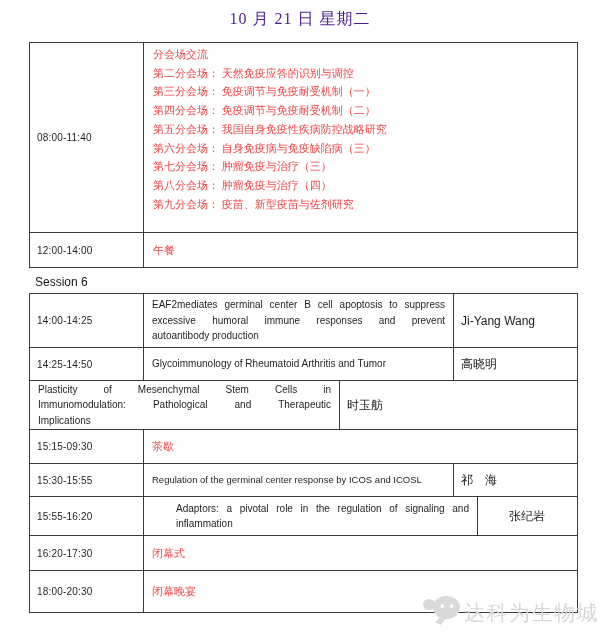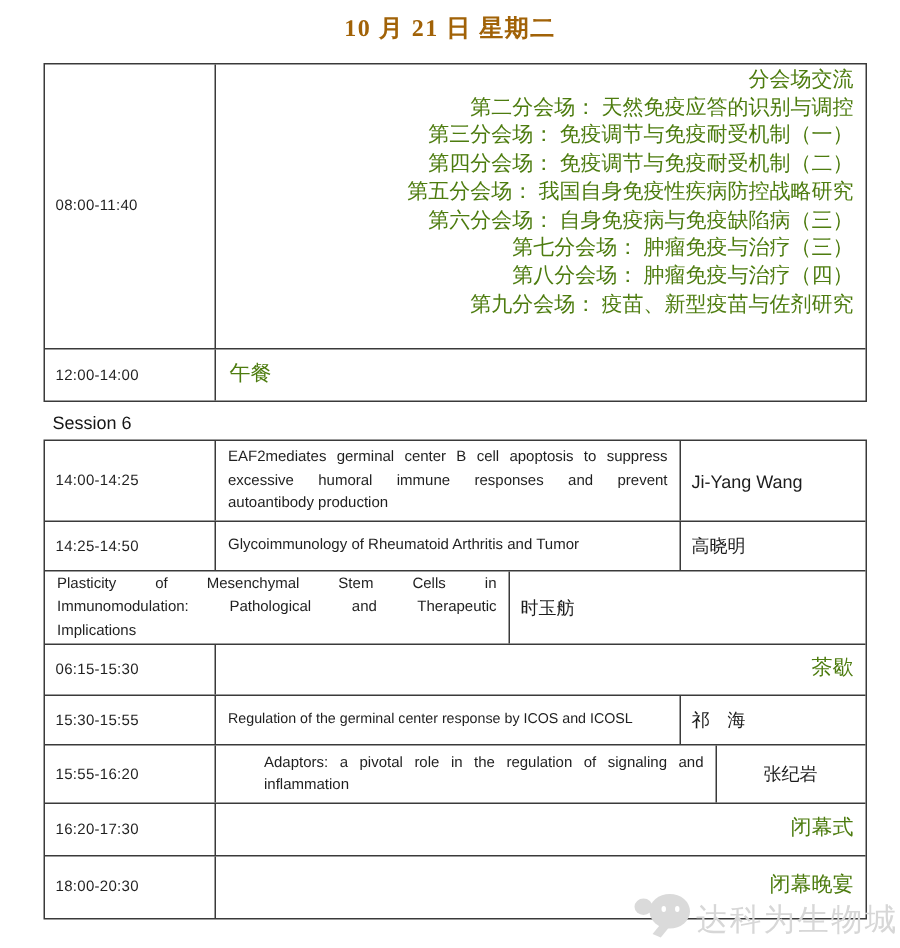--- a/index.html
+++ b/index.html
@@ -3,41 +3,41 @@
 <meta charset="utf-8">
 <style>
   html,body { margin:0; padding:0; background:#ffffff; }
   .page {
     position:relative; width:600px; height:632px; background:#ffffff;
     font-family:"Liberation Sans", sans-serif; color:#1a1a1a; overflow:hidden;
   }
   .doc-title {
     position:absolute; top:9px; left:0; width:600px; text-align:center;
     font-family:"Liberation Serif","DejaVu Serif",serif;
-    font-weight:bold; font-size:16px; letter-spacing:1px; color:#a16207;
+    font-weight:normal; font-size:16px; letter-spacing:1px; color:#4c1d95;
   }
   .tbl {
     position:absolute; left:29px; width:549px; box-sizing:border-box;
     border:1px solid #3a3a3a; background:#fff;
   }
   .tbl1 { top:42px; height:226px; }
   .tbl2 { top:293px; height:320px; }
   .trow { display:flex; box-sizing:border-box; border-bottom:1px solid #3a3a3a; }
   .trow:last-child { border-bottom:none; }
   .cell { box-sizing:border-box; }
   .cell.time {
     width:114px; flex:0 0 114px; border-right:1px solid #3a3a3a;
     display:flex; align-items:center; padding:0 4px 0 7px;
     font-size:10px; letter-spacing:0.2px; color:#1f1f1f;
   }
   .cell.main { flex:1 1 auto; padding:2px 8px 0 9px; }
   .cell.main.vc { display:flex; align-items:center; padding-top:0; }
   .cnline {
     font-family:"Liberation Serif","DejaVu Serif",serif;
-    font-size:14px; line-height:18.7px; white-space:nowrap; color:#4d7c0f;text-align:right;
+    font-size:11px; line-height:18.7px; white-space:nowrap; color:#ef4444;
   }
   .cell.title {
     width:310px; flex:0 0 310px; border-right:1px solid #3a3a3a;
     padding:3px 8px; display:flex; flex-direction:column; justify-content:center;
   }
   .cell.title.span { width:auto; flex:1 1 auto; border-right:none; }
   .cell.speaker {
     flex:1 1 auto; display:flex; align-items:center; padding:0 4px 0 7px;
     font-size:12px; color:#1c1c1c;
   }
@@ -123,21 +123,21 @@
     <div class="trow row-a3">
       <div class="cell title">
         <div class="eline">Plasticity of Mesenchymal Stem Cells in</div>
         <div class="eline">Immunomodulation: Pathological and Therapeutic</div>
         <div class="eline last">Implications</div>
       </div>
       <div class="cell speaker">时玉舫</div>
     </div>
 
     <div class="trow row-a4">
-      <div class="cell time">06:15-15:30</div>
+      <div class="cell time">15:15-09:30</div>
       <div class="cell title span">
         <div class="cnline">茶歇</div>
       </div>
     </div>
 
     <div class="trow row-a5">
       <div class="cell time">15:30-15:55</div>
       <div class="cell title">
         <div class="eline last">Regulation of the germinal center response by ICOS and ICOSL</div>
       </div>

